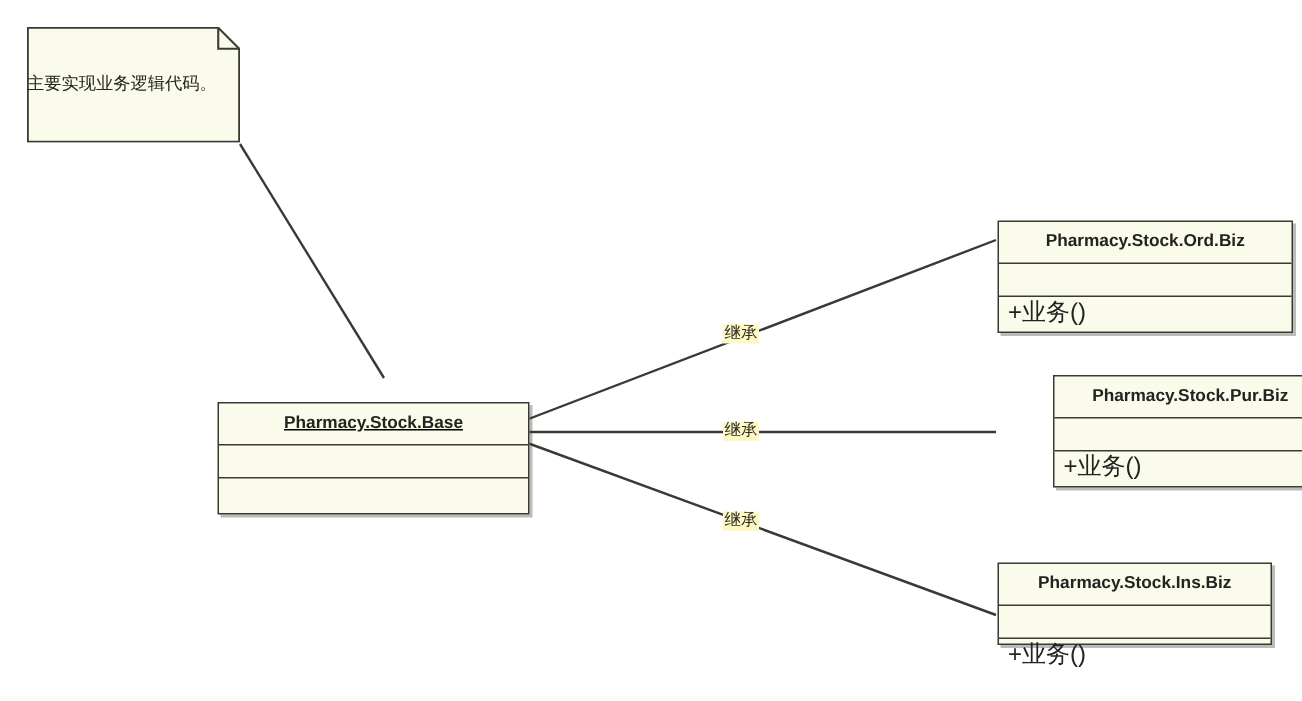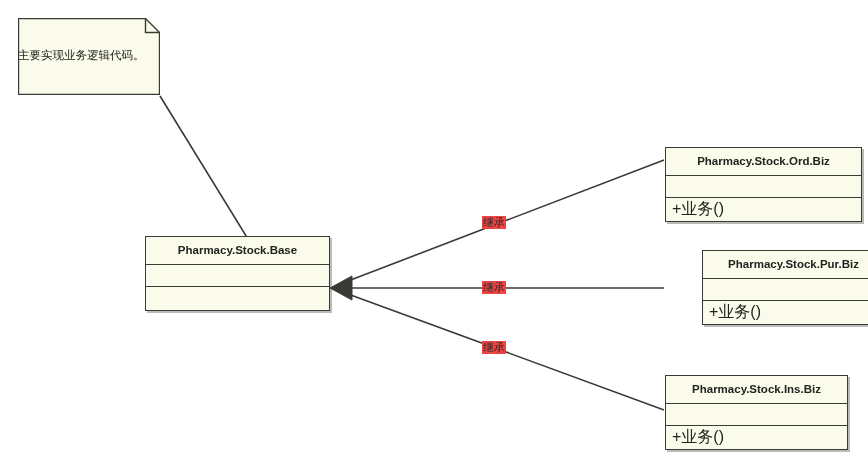--- a/index.html
+++ b/index.html
@@ -83,21 +83,21 @@
     font-size: 11.5px;
     color: #23231f;
     white-space: nowrap;
   }
 
   
   .edge-label {
     position: absolute;
     font-size: 11px;
     color: #2b2b28;
-    background: #ef4444;
+    background: #fef9c3;
     padding: 0 1px;
     white-space: nowrap;
     line-height: 13px;
   }
 </style>
 </head>
 <body>
 
 <div id="canvas">
 
@@ -115,38 +115,38 @@
   </svg>
 
   <div class="uml-note" style="left:18px; top:18px; width:142px; height:77px;">
     <svg class="note-body" viewBox="0 0 142 77" width="142" height="77" preserveAspectRatio="none">
       <path d="M0.5,0.5 L127.5,0.5 L141.5,14.5 L141.5,76.5 L0.5,76.5 Z" fill="#fbfbec" stroke="#3a3a35" stroke-width="1.4" stroke-linejoin="miter"></path>
       <path d="M127.5,0.5 L127.5,14.5 L141.5,14.5" fill="none" stroke="#3a3a35" stroke-width="1.4"></path>
     </svg>
     <div class="note-text">主要实现业务逻辑代码。</div>
   </div>
 
-  <div class="uml-class" style="left:145px; top:236px; width:185px; height:75px;">
+  <div class="uml-class" style="left:145px; top:268px; width:208px; height:75px;text-decoration:underline;">
     <div class="cls-title">Pharmacy.Stock.Base</div>
     <div class="cls-attrs"></div>
   </div>
 
   <div class="uml-class" style="left:665px; top:122px; width:197px; height:75px;margin-top:25px;">
     <div class="cls-title">Pharmacy.Stock.Ord.Biz</div>
     <div class="cls-attrs"></div>
     <div class="cls-ops">+业务()</div>
   </div>
 
   <div class="uml-class" style="left:702px; top:250px; width:183px; height:75px;">
     <div class="cls-title">Pharmacy.Stock.Pur.Biz</div>
     <div class="cls-attrs"></div>
     <div class="cls-ops">+业务()</div>
   </div>
 
-  <div class="uml-class" style="left:665px; top:375px; width:183px; height:75px;">
+  <div class="uml-class" style="left:665px; top:375px; width:183px; height:55px;">
     <div class="cls-title">Pharmacy.Stock.Ins.Biz</div>
     <div class="cls-attrs"></div>
     <div class="cls-ops">+业务()</div>
   </div>
 
   <div class="edge-label" style="left:482px; top:216px;">继承</div>
   <div class="edge-label" style="left:482px; top:281px;">继承</div>
   <div class="edge-label" style="left:482px; top:341px;">继承</div>
 
 </div>

